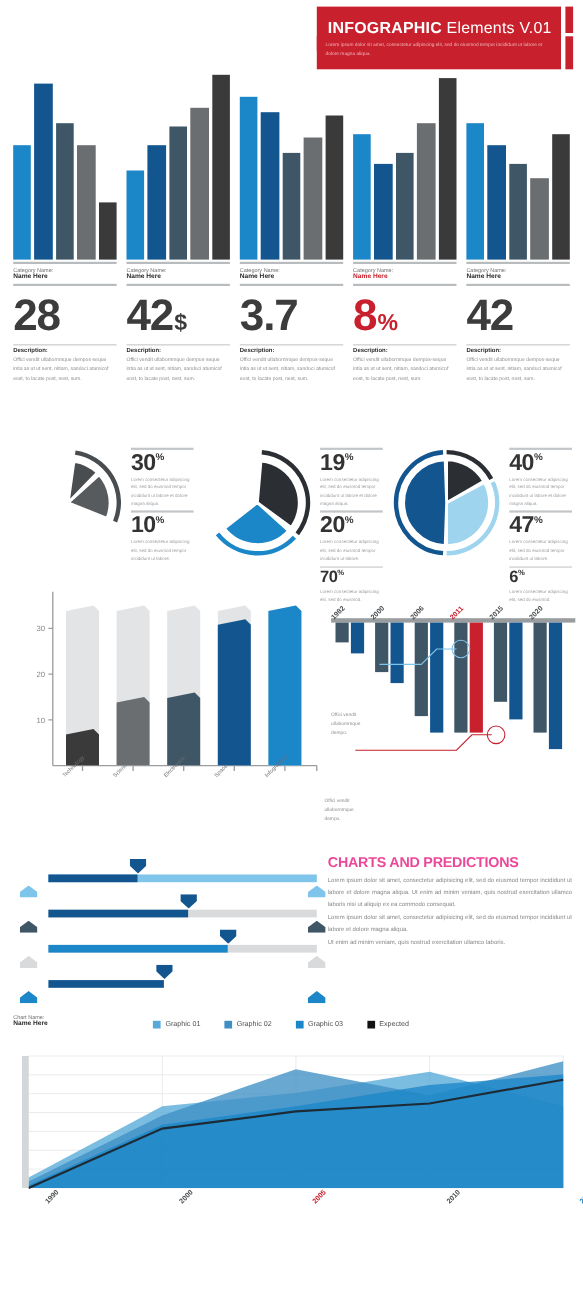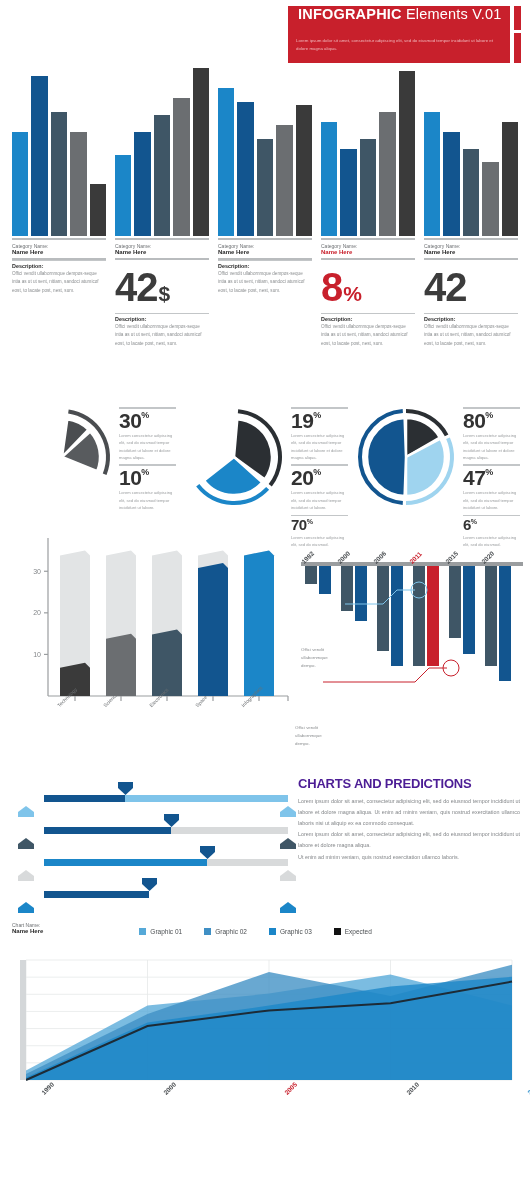--- a/index.html
+++ b/index.html
@@ -11,21 +11,21 @@
     overflow: hidden;
     position: relative;
   }
 
   
   .header { position: relative; height: 68px; }
   .hdr-title-bar {
     position: absolute; left: 288px; top: 6px;
     width: 222px; height: 40px;
     background: #c8202c;
-    display: flex; align-items: flex-start; padding-left: 10px;
+    display: flex; align-items: center; padding-left: 10px;
   }
   .hdr-title-bar span {
     color: #fff; font-size: 14.5px; font-weight: bold; letter-spacing: .2px;
   }
   .hdr-title-bar span .light { font-weight: normal; }
   .hdr-tick1 {
     position: absolute; left: 514px; top: 6px; width: 7px; height: 24px;
     background: #c8202c;
   }
   .hdr-sub-bar {
@@ -104,21 +104,21 @@
   .sliders { flex: 0 0 278px; padding-top: 6px; }
   .slider-unit { position: relative; height: 32px; }
   .slider-track { position: absolute; left: 34px; right: 0; top: 13px; height: 7px; }
   .slider-fill { position: absolute; left: 0; top: 0; height: 100%; }
   .marker {
     position: absolute; top: 0; width: 15px; height: 13px;
   }
   .cap { position: absolute; width: 16px; height: 11px; top: 21px; }
   .pred-text { flex: 1; }
   .pred-title {
-    font-size: 13px; font-weight: bold; color: #4c1d95;
+    font-size: 13px; font-weight: bold; color: #ec4899;
     letter-spacing: -.2px; padding-bottom: 5px;
   }
   .pred-text p {
     font-size: 5.4px; line-height: 2.0; color: #84878a;
     text-align: justify; margin-bottom: 1px;
   }
 
   
   .area-section { padding: 4px 12px 0; }
   .area-head { display: flex; align-items: flex-start; height: 30px; }
@@ -155,20 +155,21 @@
         <div class="mini-bar" style="height:62%;background:#1b86c8"></div>
         <div class="mini-bar" style="height:95%;background:#12558f"></div>
         <div class="mini-bar" style="height:74%;background:#3f5666"></div>
         <div class="mini-bar" style="height:62%;background:#6b6e71"></div>
         <div class="mini-bar" style="height:31%;background:#3a3a3a"></div>
       </div>
       <div class="cat-rule-top"></div>
       <div class="cat-label">Category Name:</div>
       <div class="cat-name">Name Here</div>
       <div class="cat-rule-bot"></div>
+      <div class="big-num">28</div>
       <div class="desc-rule"></div>
       <div class="desc-title">Description:</div>
       <div class="desc-body">Offici vendit ullabornmque dempos-seque intia as ut ut sent, nitiam, sandoci atumicof eost, to lacate post, nest, sum.</div>
     </div>
     <div class="stat-col">
       <div class="mini-chart">
         <div class="mini-bar" style="height:48%;background:#1b86c8"></div>
         <div class="mini-bar" style="height:62%;background:#12558f"></div>
         <div class="mini-bar" style="height:72%;background:#3f5666"></div>
         <div class="mini-bar" style="height:82%;background:#6b6e71"></div>
@@ -188,20 +189,21 @@
         <div class="mini-bar" style="height:88%;background:#1b86c8"></div>
         <div class="mini-bar" style="height:80%;background:#12558f"></div>
         <div class="mini-bar" style="height:58%;background:#3f5666"></div>
         <div class="mini-bar" style="height:66%;background:#6b6e71"></div>
         <div class="mini-bar" style="height:78%;background:#3a3a3a"></div>
       </div>
       <div class="cat-rule-top"></div>
       <div class="cat-label">Category Name:</div>
       <div class="cat-name">Name Here</div>
       <div class="cat-rule-bot"></div>
+      <div class="big-num">3.7</div>
       <div class="desc-rule"></div>
       <div class="desc-title">Description:</div>
       <div class="desc-body">Offici vendit ullabornmque dempos-seque intia as ut ut sent, nitiam, sandoci atumicof eost, to lacate post, nest, sum.</div>
     </div>
     <div class="stat-col">
       <div class="mini-chart">
         <div class="mini-bar" style="height:68%;background:#1b86c8"></div>
         <div class="mini-bar" style="height:52%;background:#12558f"></div>
         <div class="mini-bar" style="height:58%;background:#3f5666"></div>
         <div class="mini-bar" style="height:74%;background:#6b6e71"></div>
@@ -292,21 +294,21 @@
      <path d="M 52 6 A 46 46 0 0 1 92.61558927151064 30.404308111849023" fill="none" stroke="#2b2f33" stroke-width="4"></path>
      <path d="M 94.02309105155965 33.29011441851319 A 46 46 0 0 1 52 98" fill="none" stroke="#9fd4ef" stroke-width="4"></path>
      <path d="M 48.79120220777023 97.88794631195191 A 46 46 0 0 1 48.791202207770226 6.112053688048086" fill="none" stroke="#12558f" stroke-width="4"></path>
      <path d="M 52 52 L 52 13 A 39 39 0 0 1 85.77499074759311 32.5 Z" fill="#2b2f33" stroke="#fff" stroke-width="2.5"></path>
      <path d="M 52 52 L 86.43495612149815 33.69060905135026 A 39 39 0 0 1 52 91 Z" fill="#9fd4ef" stroke="#fff" stroke-width="2.5"></path>
      <path d="M 52 52 L 50.63891962860247 90.97624225374474 A 39 39 0 0 1 50.63891962860244 13.02375774625527 Z" fill="#12558f" stroke="#fff" stroke-width="2.5"></path>
    </svg></div>
       <div class="pie-stats">
         <div class="pct-rule"></div>
            <div class="pct-val">
-          <span class="n">80</span>
+          <span class="n">40</span>
           <span class="s">%</span>
         </div>
            <div class="pct-body">Lorem consectetur adipiscing elit, sed do eiusmod tempor incididunt ut labore et dolore magna aliqua.</div>
         <div class="pct-rule"></div>
            <div class="pct-val">
           <span class="n">47</span>
           <span class="s">%</span>
         </div>
            <div class="pct-body">Lorem consectetur adipiscing elit, sed do eiusmod tempor incididunt ut labore.</div>
         <div class="pct-rule"></div>

